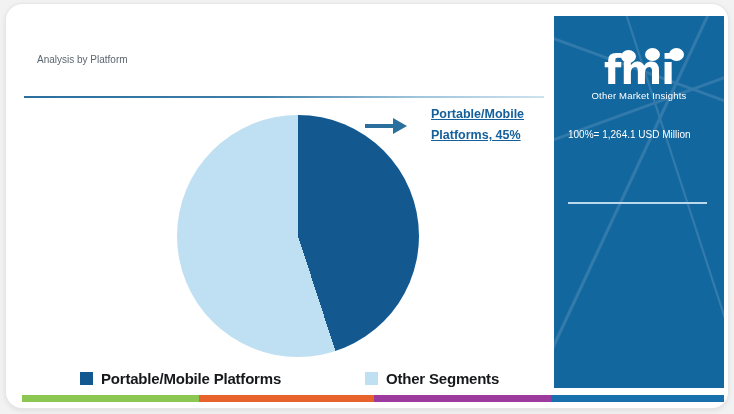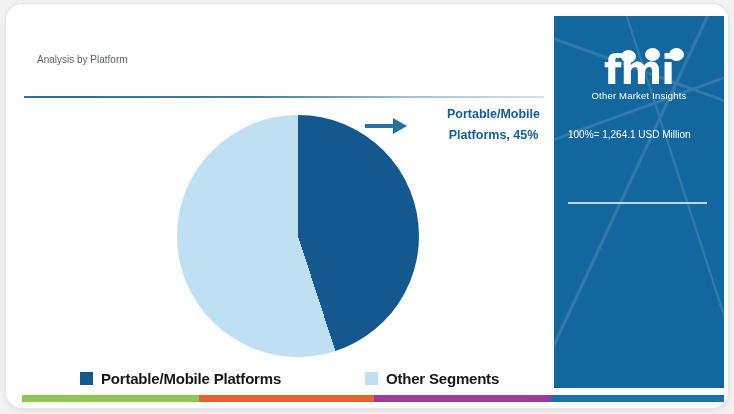--- a/index.html
+++ b/index.html
@@ -90,21 +90,22 @@
     border-bottom:8px solid transparent;
   }
   .callout{
     position:absolute;
     left:415px;top:92px;
     width:125px;
     font-size:12.5px;
     font-weight:bold;
     color:#15609b;
     line-height:21px;
-    text-align:center;
+    text-align:left;
+    text-decoration:underline;
   }
   
   .legend{
     position:absolute;
     left:64px;top:358px;
     width:440px;height:22px;
   }
   .legend-item{
     position:absolute;
     display:flex;

